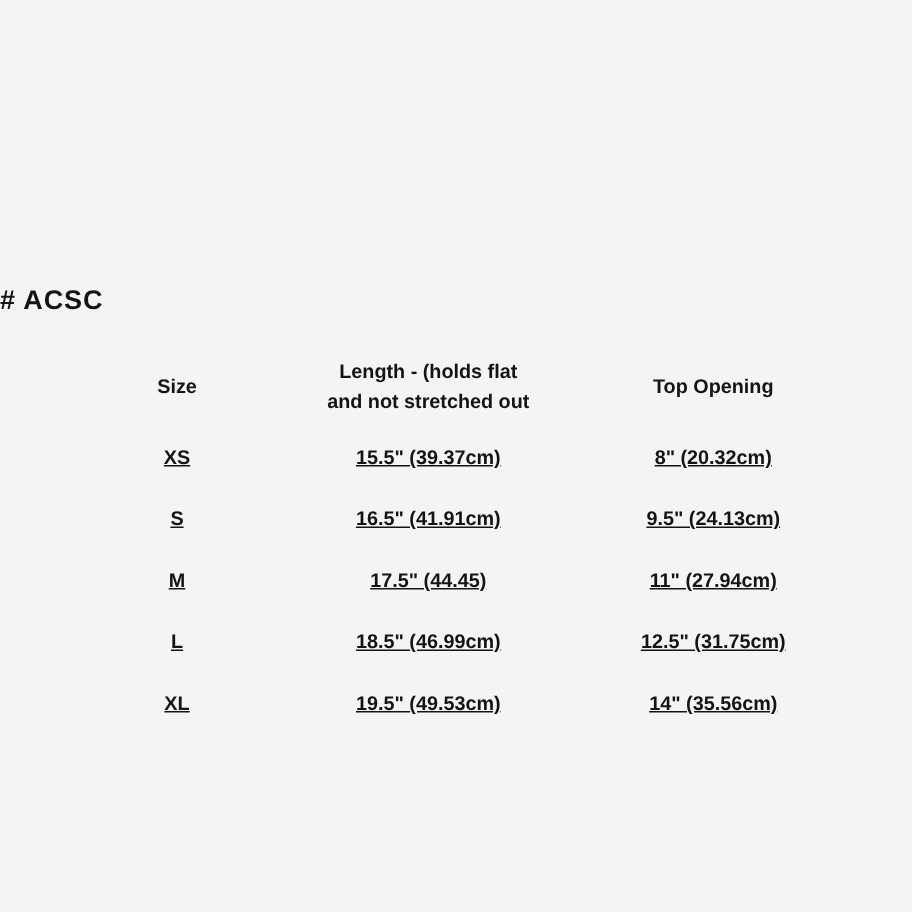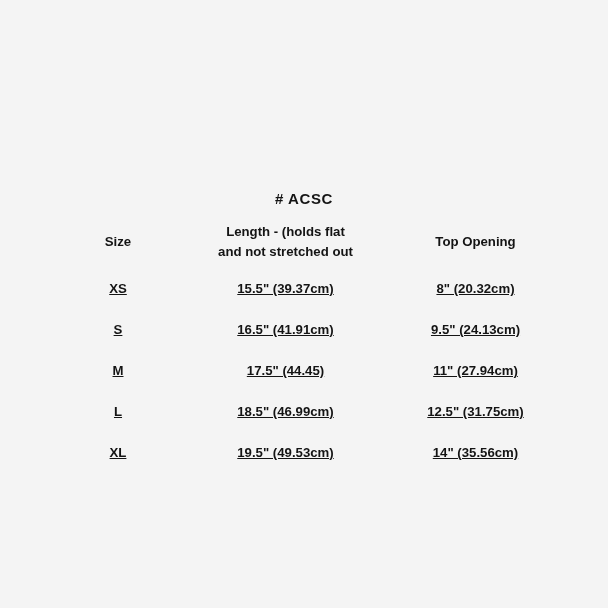--- a/index.html
+++ b/index.html
@@ -31,30 +31,30 @@
     letter-spacing: 0.1px;
   }
   .intro span {
     display: block;
   }
   .sku {
     position: absolute;
     left: 0;
     top: 190px;
     width: 608px;
-    text-align: center;
-    font-size: 15px;
+    text-align: left;
+    font-size: 18px;
     font-weight: bold;
     letter-spacing: 0.6px;
     color: #141414;
   }
   table.size-table {
     position: absolute;
     left: 58px;
-    top: 216px;
+    top: 232px;
     width: 500px;
     border-collapse: collapse;
     table-layout: fixed;
   }
   table.size-table th,
   table.size-table td {
     text-align: center;
     vertical-align: middle;
     font-size: 13.2px;
     font-weight: bold;

